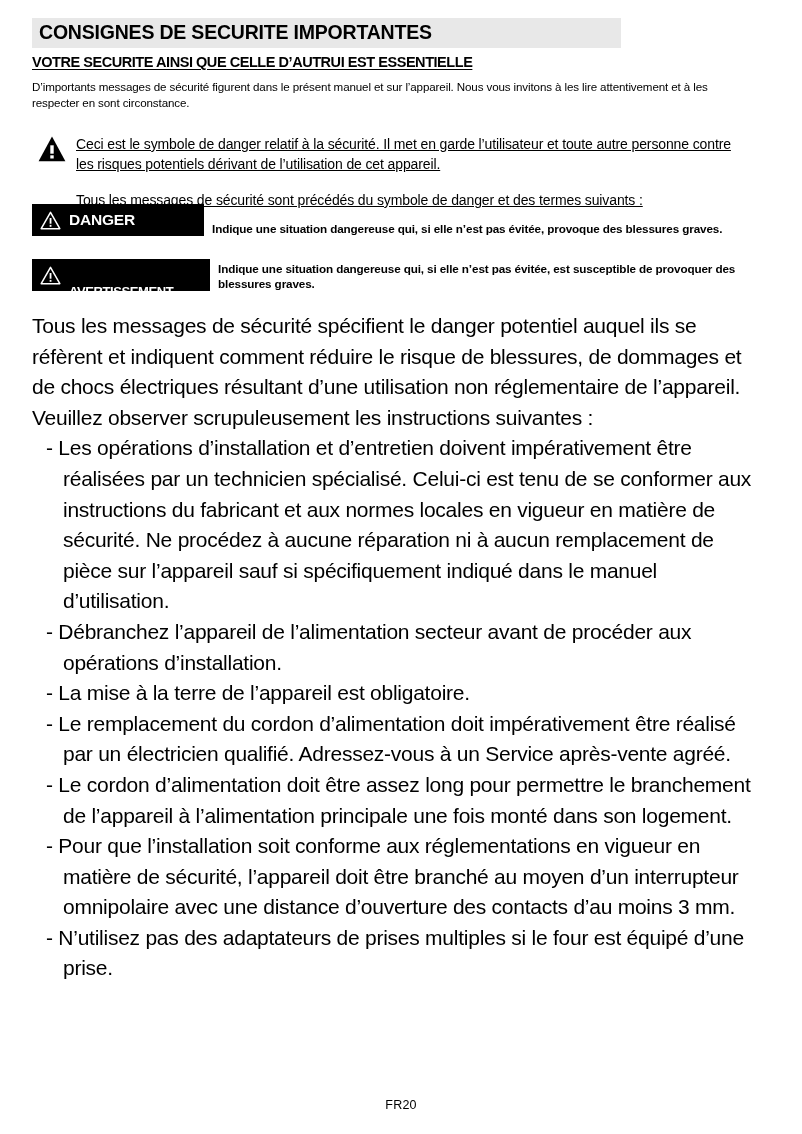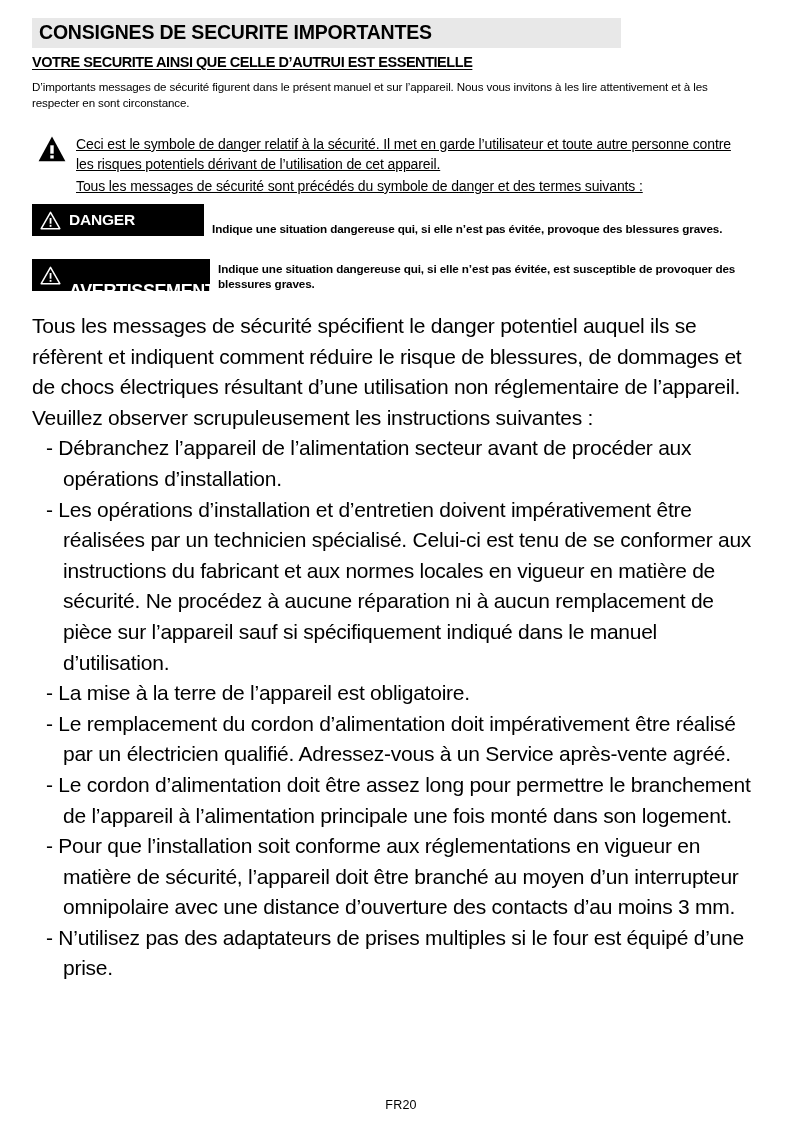--- a/index.html
+++ b/index.html
@@ -95,21 +95,21 @@
     flex: 1 1 auto;
     font-size: 14px;
     line-height: 20px;
     letter-spacing: -0.12px;
     text-decoration: underline;
   }
   .symbol-note .note-text p {
     margin: 0;
   }
   .symbol-note .note-text p.second {
-    margin-top: 2px;
+    margin-top: 16px;
   }
 
   
   .signal-row {
     position: absolute;
     left: 32px;
     width: 718px;
     display: flex;
     align-items: flex-end;
   }
@@ -136,21 +136,21 @@
     flex: 0 0 auto;
   }
   .signal-badge .badge-label {
     font-size: 15.5px;
     font-weight: bold;
     letter-spacing: -0.2px;
     margin-left: 8px;
     line-height: 1;
     white-space: nowrap;
   }
-  .signal-row.warning .badge-label { font-size: 18px; letter-spacing: -0.4px; margin-top: 32px; }
+  .signal-row.warning .badge-label { font-size: 13px; letter-spacing: -0.4px; margin-top: 32px; }
 
   .signal-desc {
     flex: 1 1 auto;
     font-size: 11.7px;
     font-weight: bold;
     line-height: 15px;
     letter-spacing: -0.12px;
     padding-left: 8px;
     padding-top: 1px;
   }
@@ -238,22 +238,22 @@
         <rect x="10.1" y="14.6" width="1.9" height="2" fill="#ffffff"></rect>
       </svg>
       <span class="badge-label">AVERTISSEMENT</span>
     </div>
     <div class="signal-desc">Indique une situation dangereuse qui, si elle n’est pas évitée, est susceptible de provoquer des blessures graves.</div>
   </div>
 
   <div class="body-block">
     <p class="lead">Tous les messages de sécurité spécifient le danger potentiel auquel ils se réfèrent et indiquent comment réduire le risque de blessures, de dommages et de chocs électriques résultant d’une utilisation non réglementaire de l’appareil. Veuillez observer scrupuleusement les instructions suivantes :</p>
     <ul class="bullets" id="bullet-list">
+        <li>- Les opérations d’installation et d’entretien doivent impérativement être réalisées par un technicien spécialisé. Celui-ci est tenu de se conformer aux instructions du fabricant et aux normes locales en vigueur en matière de sécurité. Ne procédez à aucune réparation ni à aucun remplacement de pièce sur l’appareil sauf si spécifiquement indiqué dans le manuel d’utilisation.</li>
         <li>- Débranchez l’appareil de l’alimentation secteur avant de procéder aux opérations d’installation.</li>
-        <li>- Les opérations d’installation et d’entretien doivent impérativement être réalisées par un technicien spécialisé. Celui-ci est tenu de se conformer aux instructions du fabricant et aux normes locales en vigueur en matière de sécurité. Ne procédez à aucune réparation ni à aucun remplacement de pièce sur l’appareil sauf si spécifiquement indiqué dans le manuel d’utilisation.</li>
         <li>- La mise à la terre de l’appareil est obligatoire.</li>
         <li>- Le remplacement du cordon d’alimentation doit impérativement être réalisé par un électricien qualifié. Adressez-vous à un Service après-vente agréé.</li>
         <li>- Le cordon d’alimentation doit être assez long pour permettre le branchement de l’appareil à l’alimentation principale une fois monté dans son logement.</li>
         <li>- Pour que l’installation soit conforme aux réglementations en vigueur en matière de sécurité, l’appareil doit être branché au moyen d’un interrupteur omnipolaire avec une distance d’ouverture des contacts d’au moins 3 mm.</li>
         <li>- N’utilisez pas des adaptateurs de prises multiples si le four est équipé d’une prise.</li>
       </ul>
   </div>
 
   <div class="footer">
     <span>FR20</span>

